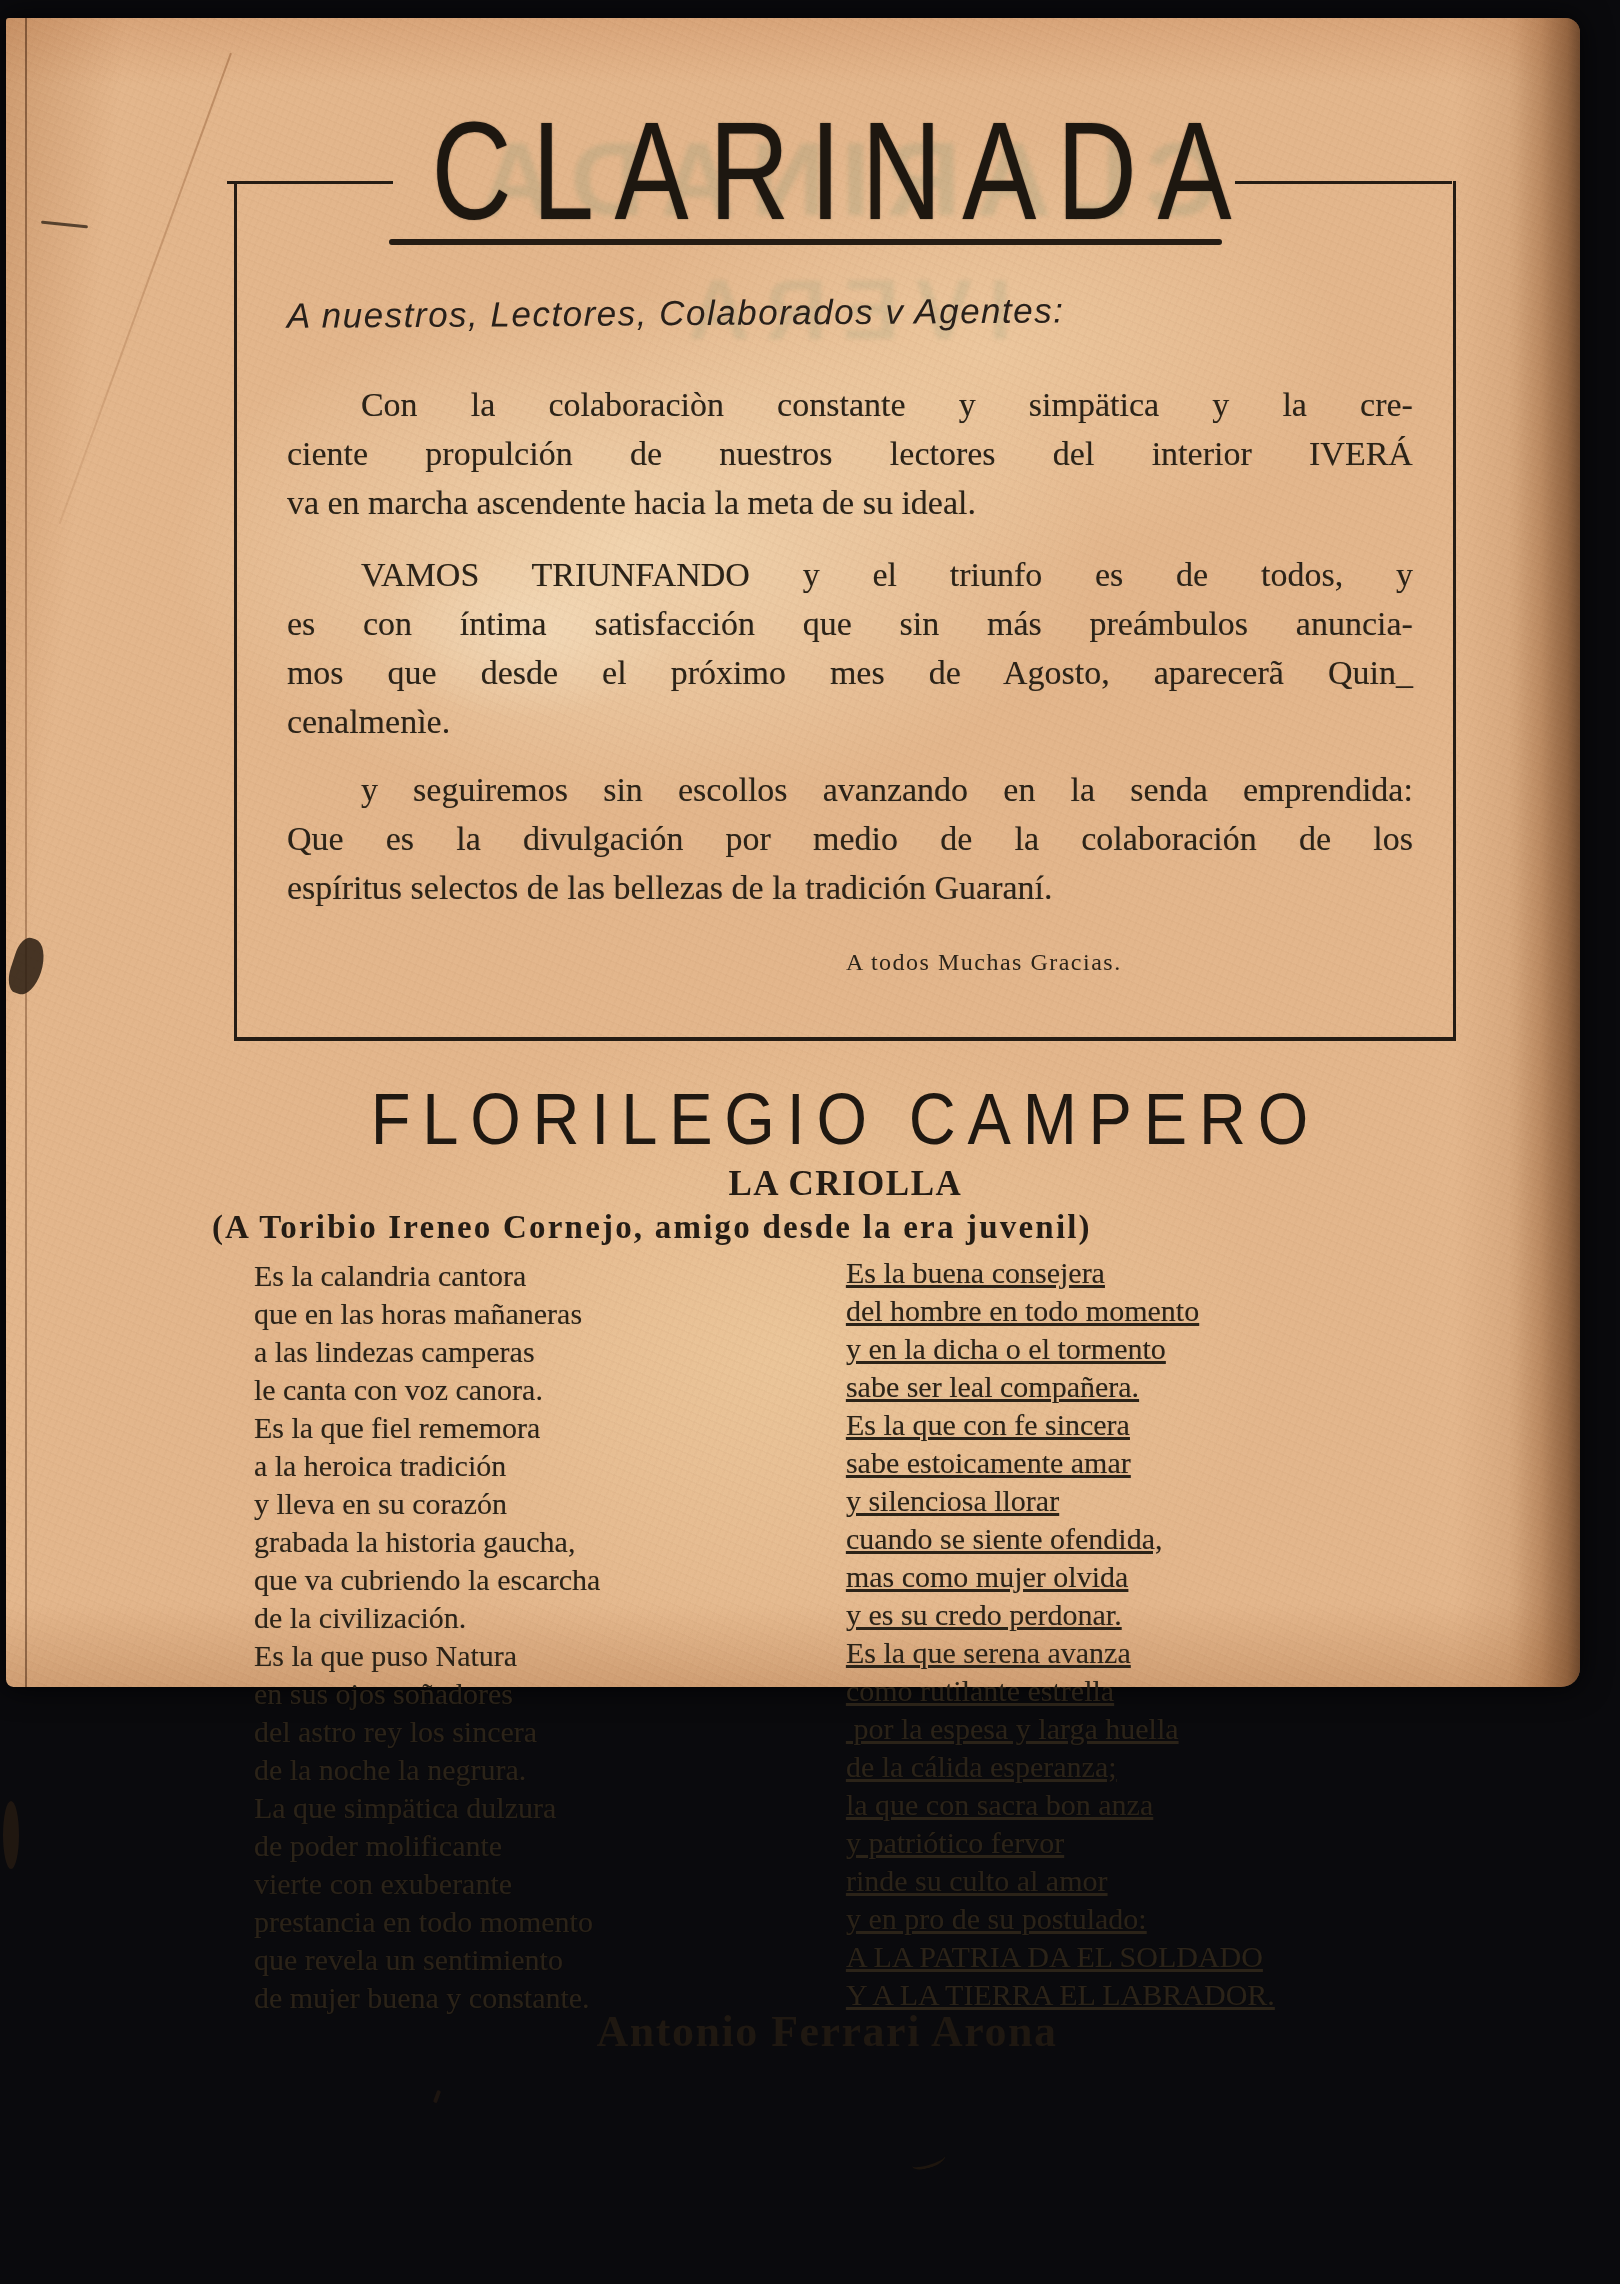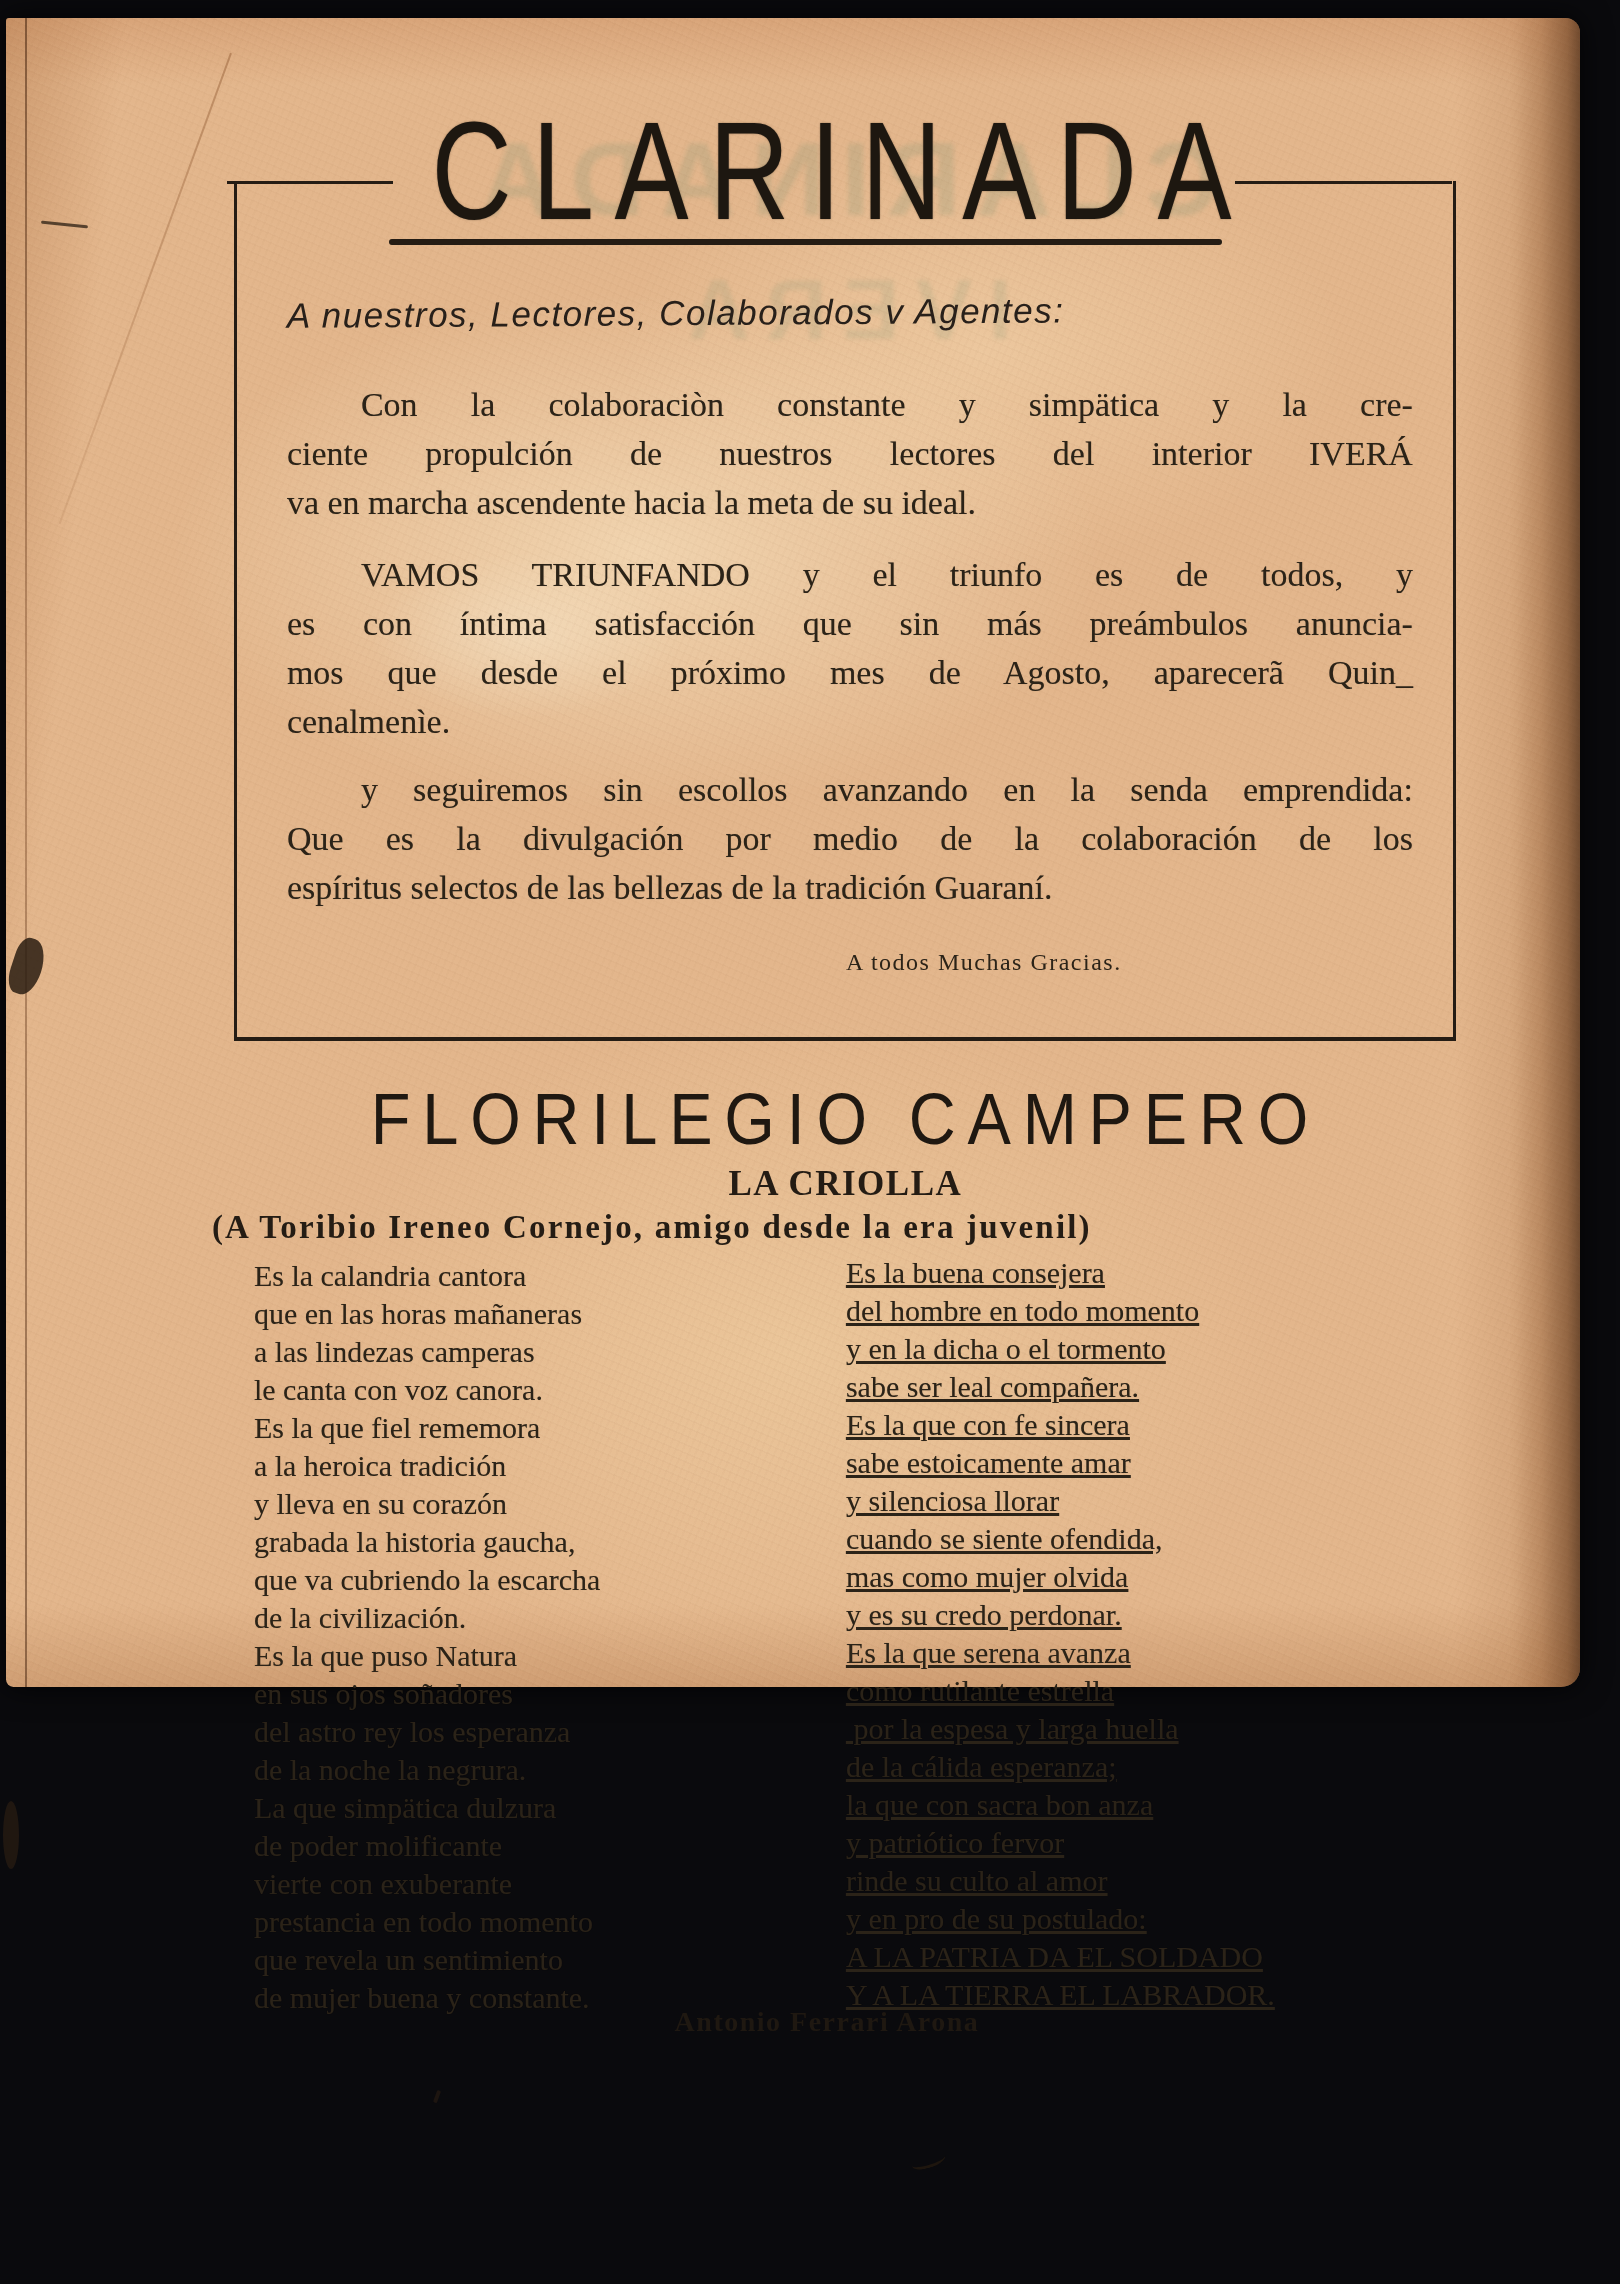--- a/index.html
+++ b/index.html
@@ -103,21 +103,21 @@
     position:absolute;left:206px;top:1191px;width:1267px;
     font-size:33px;font-weight:bold;text-align:left;letter-spacing:2.2px;
     color:#241c14;white-space:nowrap;
   }
   .poem{font-size:30px;line-height:38px;color:#2b2318;text-shadow:0 0 0.7px rgba(45,32,18,0.3);}
   .poem div{white-space:pre;}
   .poem-left{position:absolute;left:248px;top:1239px;width:575px;}
   .poem-right{position:absolute;left:840px;top:1236px;width:604px;text-decoration:underline;}
   .author{
     position:absolute;left:206px;top:1988px;width:1267px;
-    font-size:28px;font-weight:bold;text-align:center;letter-spacing:1.5px;
+    font-size:44px;font-weight:bold;text-align:center;letter-spacing:1.5px;
     color:#1f1811;transform:translateX(-18.4px);
   }
   .speck{position:absolute;background:#2a1d12;pointer-events:none;}
   .stitch1{left:5.9px;top:920px;width:29.5px;height:57px;border-radius:40% 60% 55% 45%;transform:rotate(18deg);opacity:.85;}
   .stitch2{left:-2.9px;top:1783px;width:16px;height:68px;border-radius:50%;opacity:.7;}
   .tick1{left:35px;top:205px;width:47px;height:2.9px;border-radius:1.5px;transform:rotate(6deg);opacity:.75;}
   .tick2{left:429px;top:2072px;width:3.7px;height:13.3px;border-radius:1.5px;transform:rotate(20deg);opacity:.6;}
   .squiggle{
     position:absolute;left:905px;top:2135px;width:35px;height:11.8px;
     border-bottom:3.7px solid rgba(35,25,15,0.8);border-radius:0 0 60% 40%;
@@ -176,21 +176,21 @@
       <div>a las lindezas camperas</div>
       <div>le canta con voz canora.</div>
       <div>Es la que fiel rememora</div>
       <div>a la heroica tradición</div>
       <div>y lleva en su corazón</div>
       <div>grabada la historia gaucha,</div>
       <div>que va cubriendo la escarcha</div>
       <div>de la civilización.</div>
       <div>Es la que puso Natura</div>
       <div>en sus ojos soñadores</div>
-      <div>del astro rey los esperanza</div>
+      <div>del astro rey los sincera</div>
       <div>de la noche la negrura.</div>
       <div>La que simpätica dulzura</div>
       <div>de poder molificante</div>
       <div>vierte con exuberante</div>
       <div>prestancia en todo momento</div>
       <div>que revela un sentimiento</div>
       <div>de mujer buena y constante.</div>
     </div>
 
   <div class="poem poem-right">

